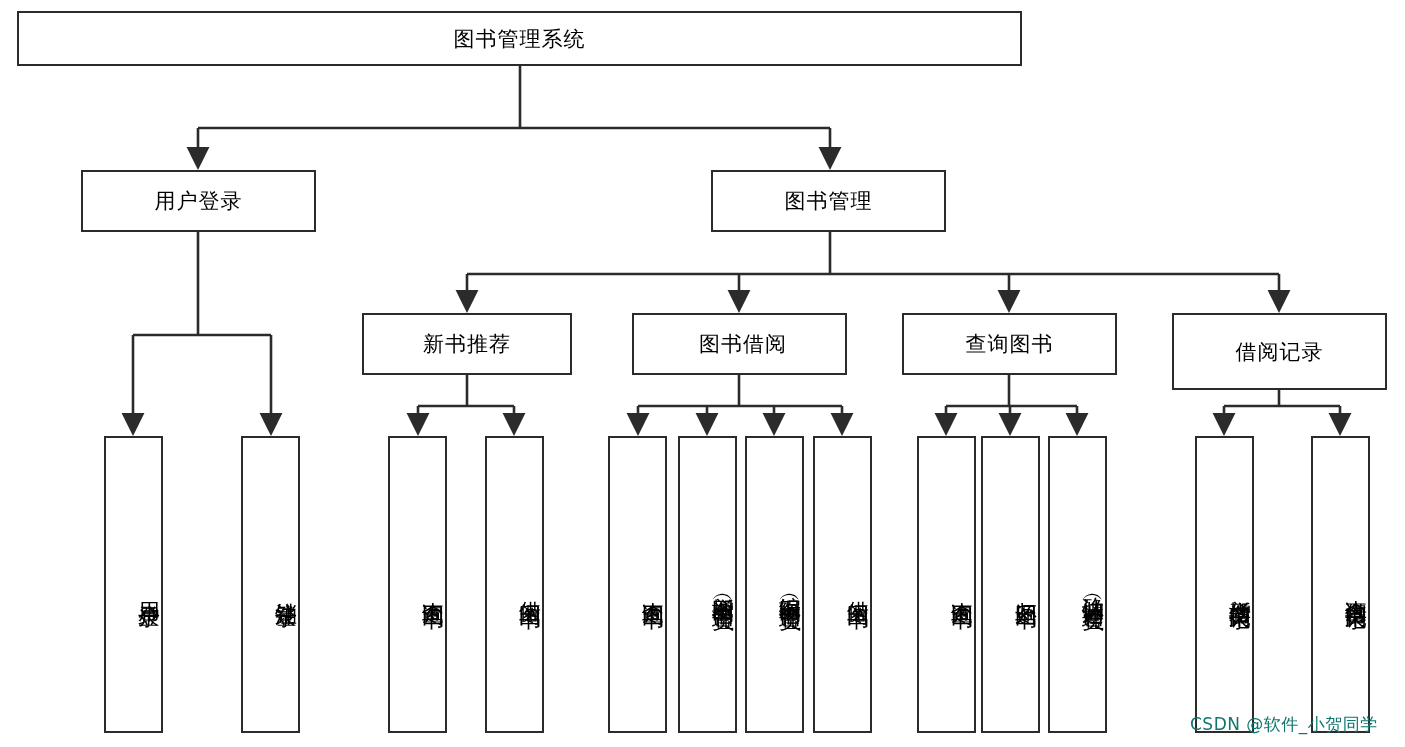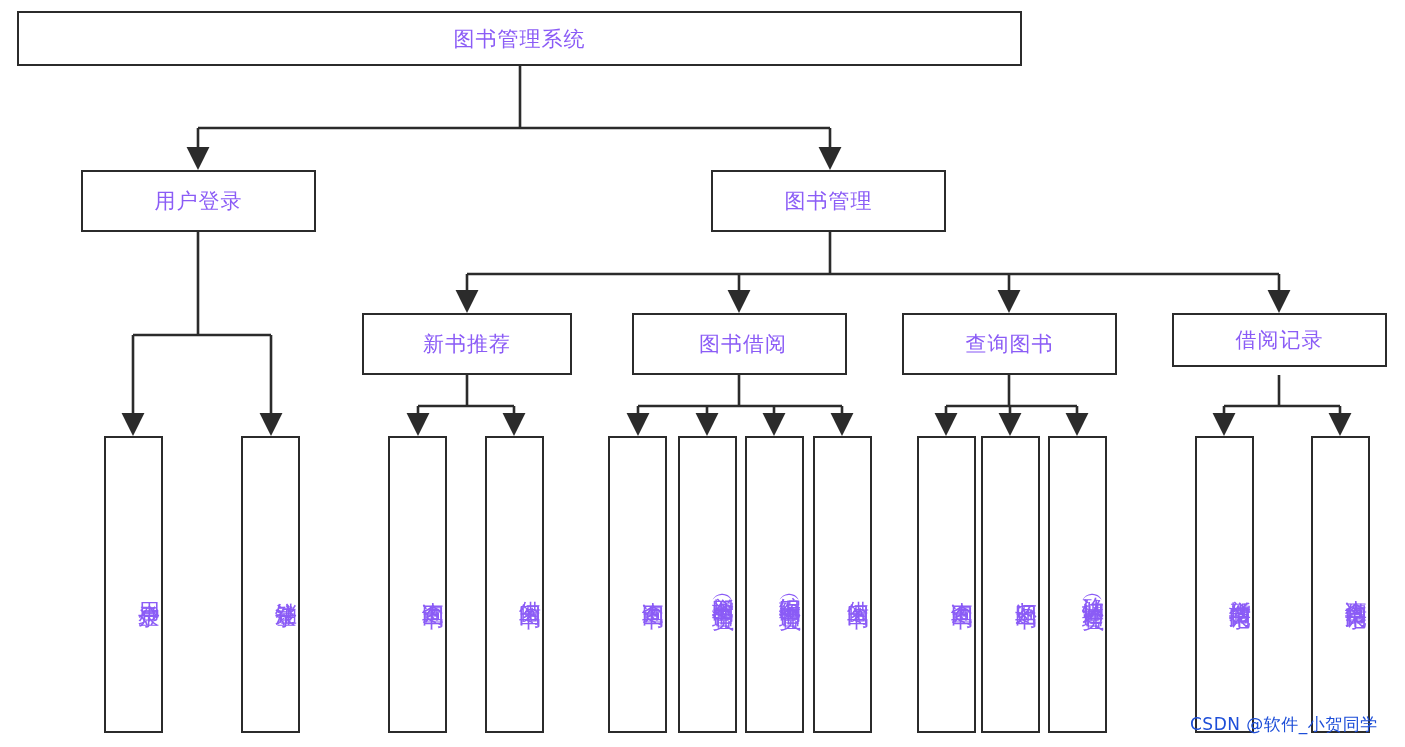--- a/index.html
+++ b/index.html
@@ -26,21 +26,21 @@
     pointer-events: none;
   }
   .node {
     position: absolute;
     box-sizing: border-box;
     background: #ffffff;
     border: 2px solid #2b2b2b;
     display: flex;
     align-items: center;
     justify-content: center;
-    color: #8b5cf6;
+    color: #000000;
   }
   .node-h {
     font-size: 21px;
     letter-spacing: 1px;
     white-space: nowrap;
   }
   .node-root {
     font-size: 21px;
   }
   .node-v {
@@ -53,21 +53,21 @@
     justify-content: center;
     padding-top: 6px;
     text-align: left;
   }
   .node-v span {
     display: block;
   }
   .watermark {
     position: absolute;
     font-size: 17px;
-    color: #1d4ed8;
+    color: #0f766e;
     white-space: nowrap;
     letter-spacing: 0.5px;
   }
 </style>
 </head>
 <body>
 
 <div id="canvas">
 
   <svg class="wires" viewBox="0 0 1405 747">
@@ -136,21 +136,21 @@
 
   <div class="node node-h" style="left:711px; top:170px; width:235px; height:62px;">
     <span>图书管理</span>
   </div>
   <div class="node node-h" style="left:632px; top:313px; width:215px; height:62px;padding-left:7px;">
     <span>图书借阅</span>
   </div>
   <div class="node node-h" style="left:902px; top:313px; width:215px; height:62px;">
     <span>查询图书</span>
   </div>
-  <div class="node node-h" style="left:1172px; top:313px; width:215px; height:54px;">
+  <div class="node node-h" style="left:1172px; top:313px; width:215px; height:77px;">
     <span>借阅记录</span>
   </div>
 
   <div class="node node-v" style="left:104px; top:436px; width:59px; height:297px;">
     <span>用户登录</span>
   </div>
   <div class="node node-v" style="left:241px; top:436px; width:59px; height:297px;">
     <span>注销登录</span>
   </div>
 

